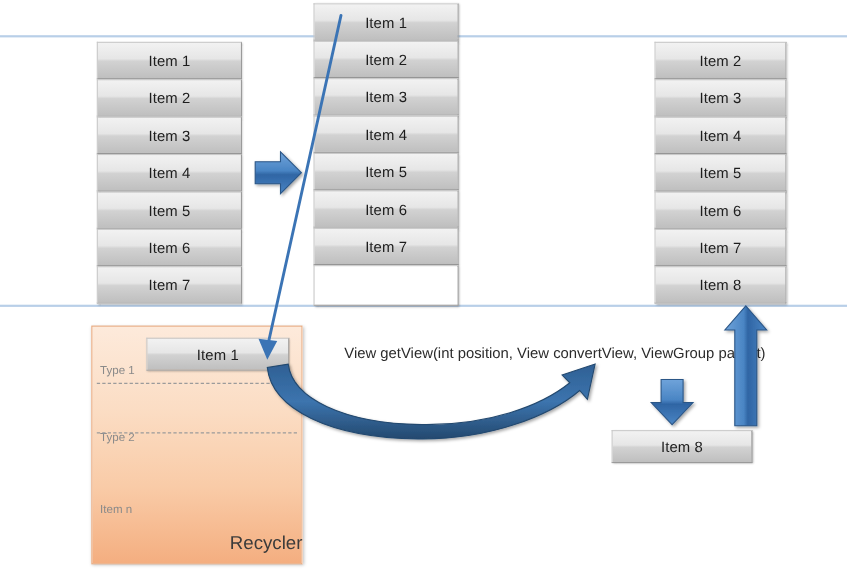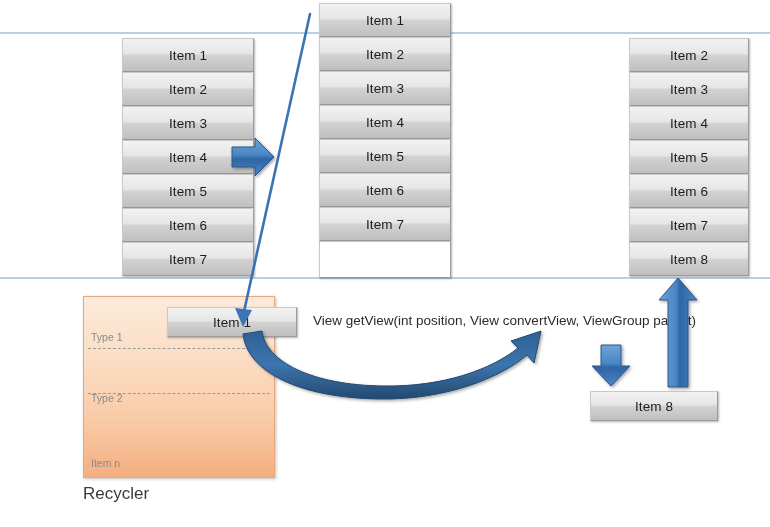--- a/index.html
+++ b/index.html
@@ -43,31 +43,30 @@
                 #e6e6e6 45%,
                 #d2d2d2 52%,
                 #bfbfbf 100%);
     box-shadow: 1px 1px 2px rgba(0,0,0,0.30);
     display: flex;
     align-items: center;
     justify-content: center;
     font-size: 13.5px;
     color: #1d1d1d;
     letter-spacing: .1px;
-    margin-left: 34px;
   }
   .cell.empty { background: #ffffff; }
 
   
   #recycler-box {
     position: absolute;
     left: 83px;
     top: 296px;
     width: 192px;
-    height: 182px;
+    height: 217px;
     box-sizing: border-box;
     border: 1px solid #e8a87c;
     background: linear-gradient(to bottom,
                 #fdeadb 0%,
                 #fbddc4 35%,
                 #f9cba7 68%,
                 #f4ae80 100%);
     box-shadow: 1px 1px 3px rgba(0,0,0,0.25);
   }
   .type-label {
@@ -82,21 +81,21 @@
     left: 4px;
     right: 4px;
     border-top: 1px dashed #9b9b9b;
     height: 0;
   }
   #recycler-caption {
     position: absolute;
     left: 83px;
     top: 484px;
     width: 192px;
-    text-align: left;
+    text-align: right;
     font-size: 17px;
     color: #3b3b3b;
   }
 
   
   #recycled-card {
     left: 133px;
     top: 307px;
     width: 130px;
     height: 30px;

